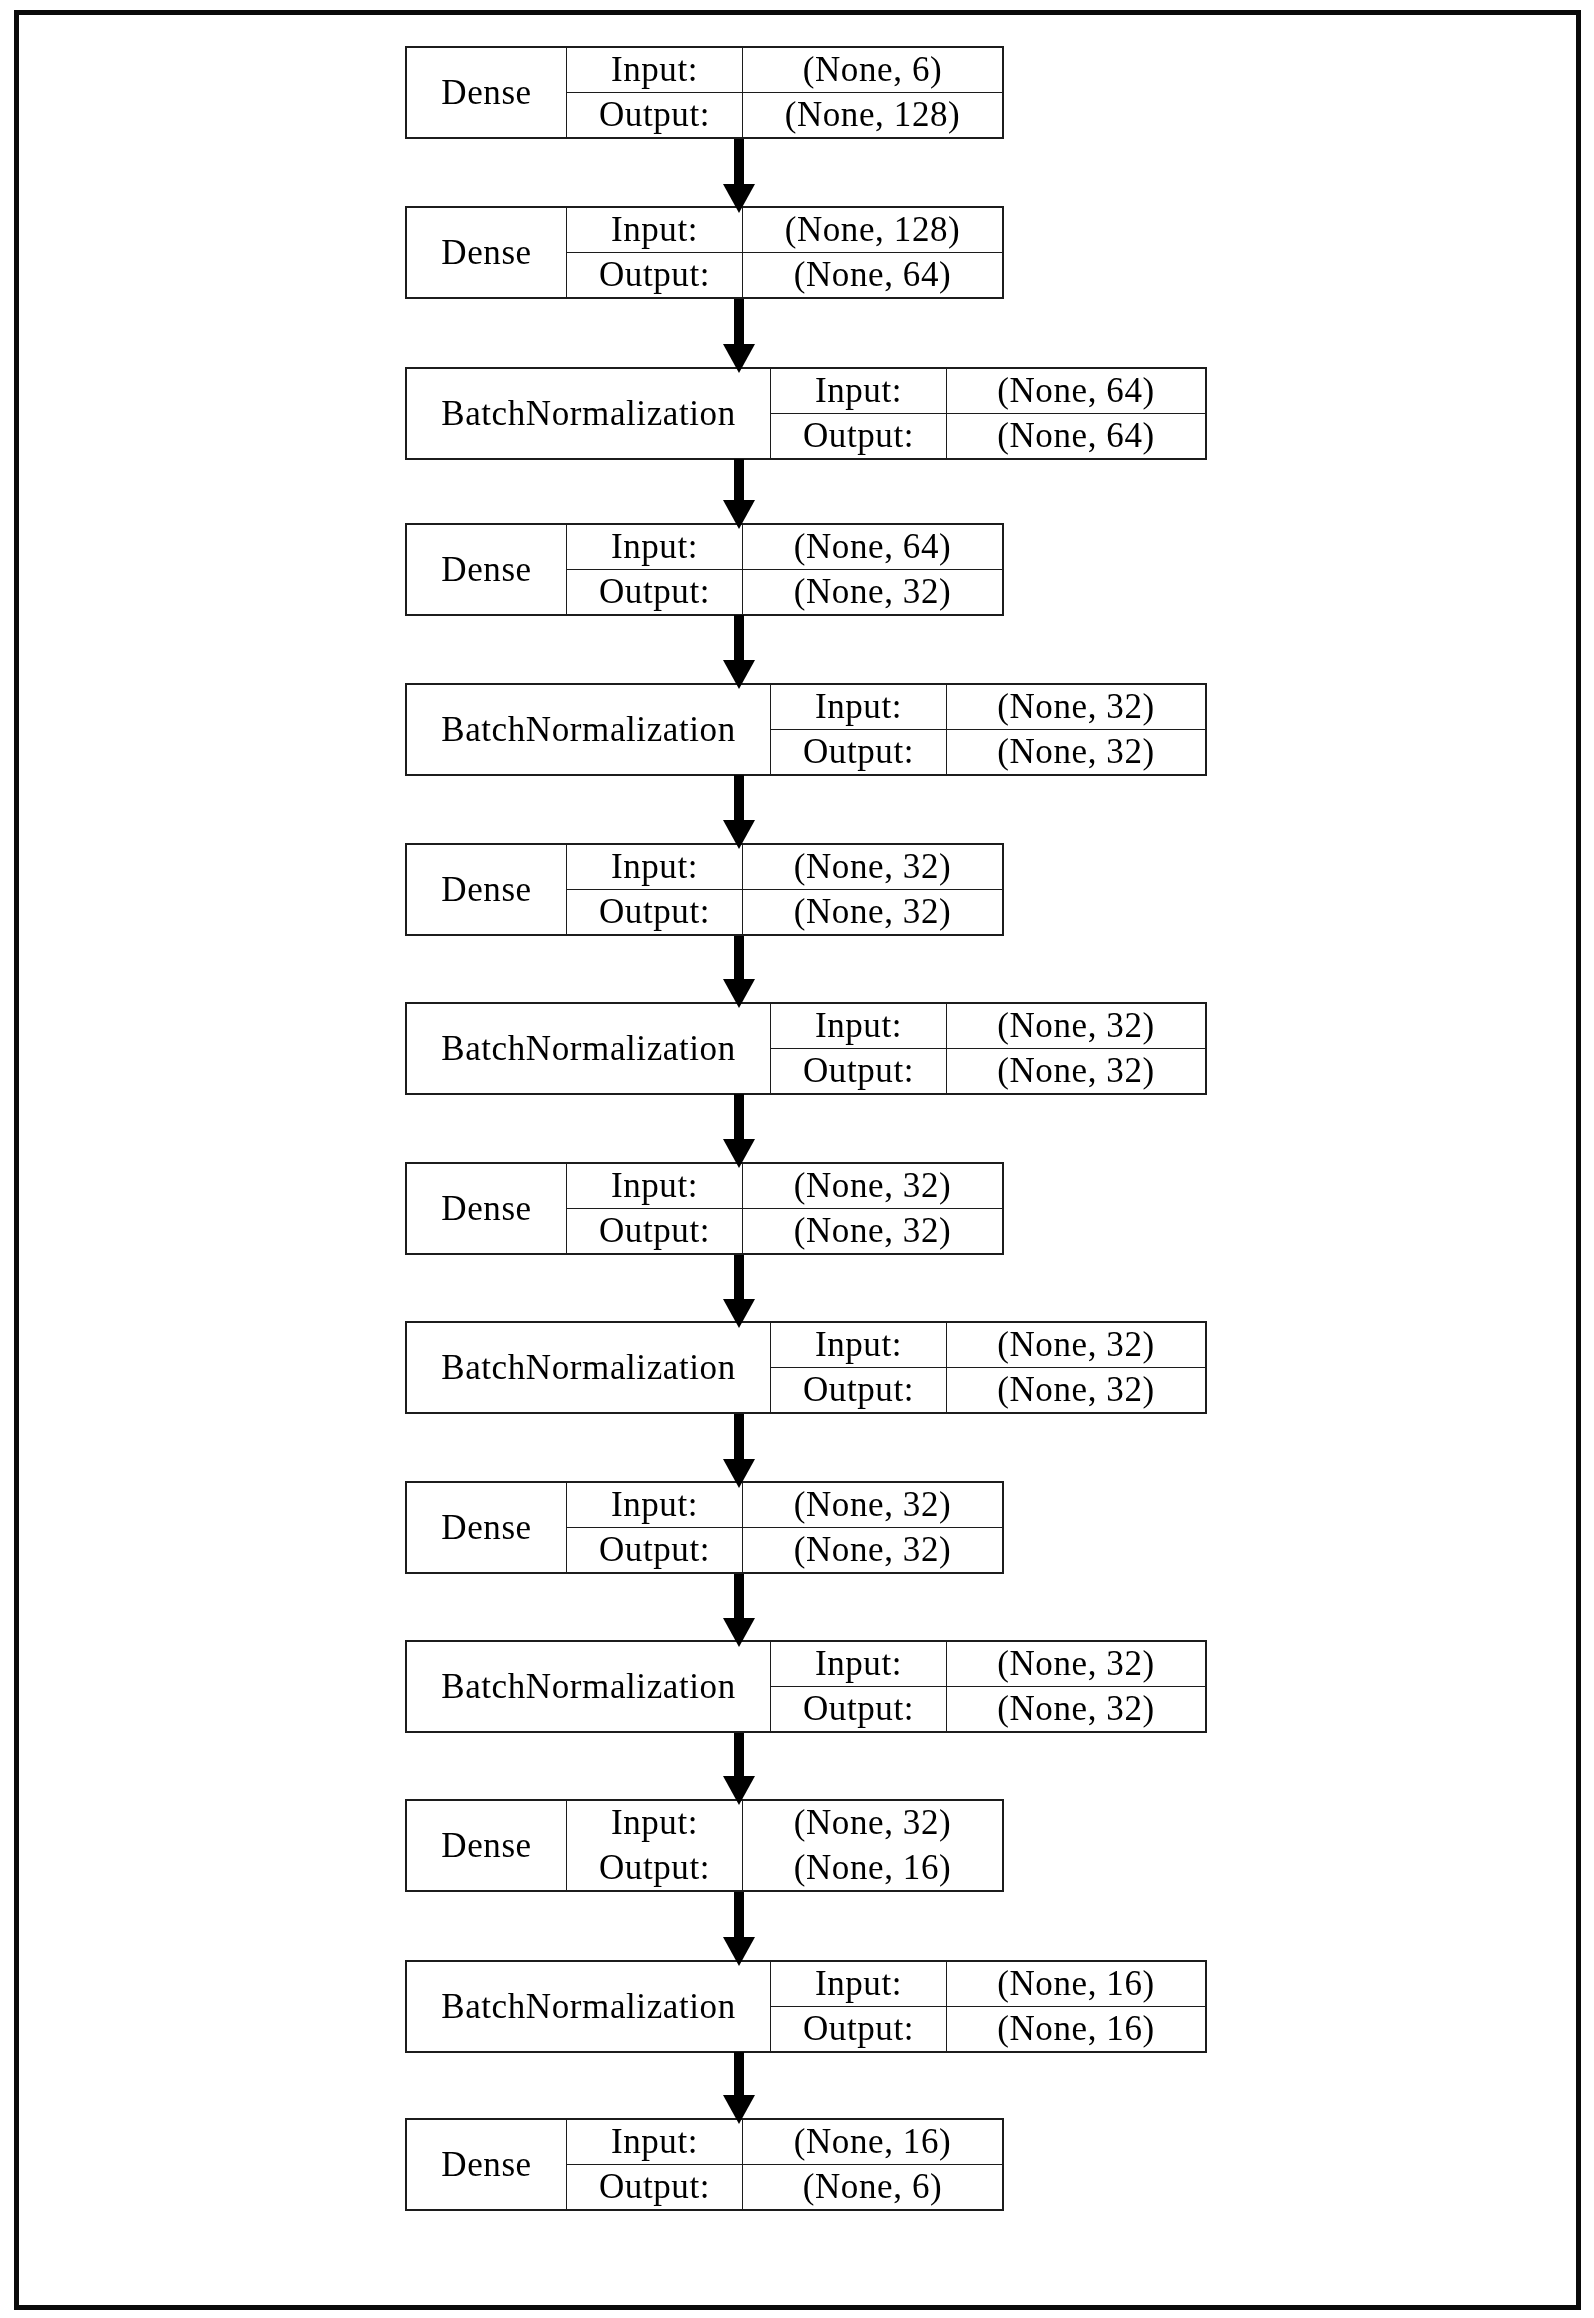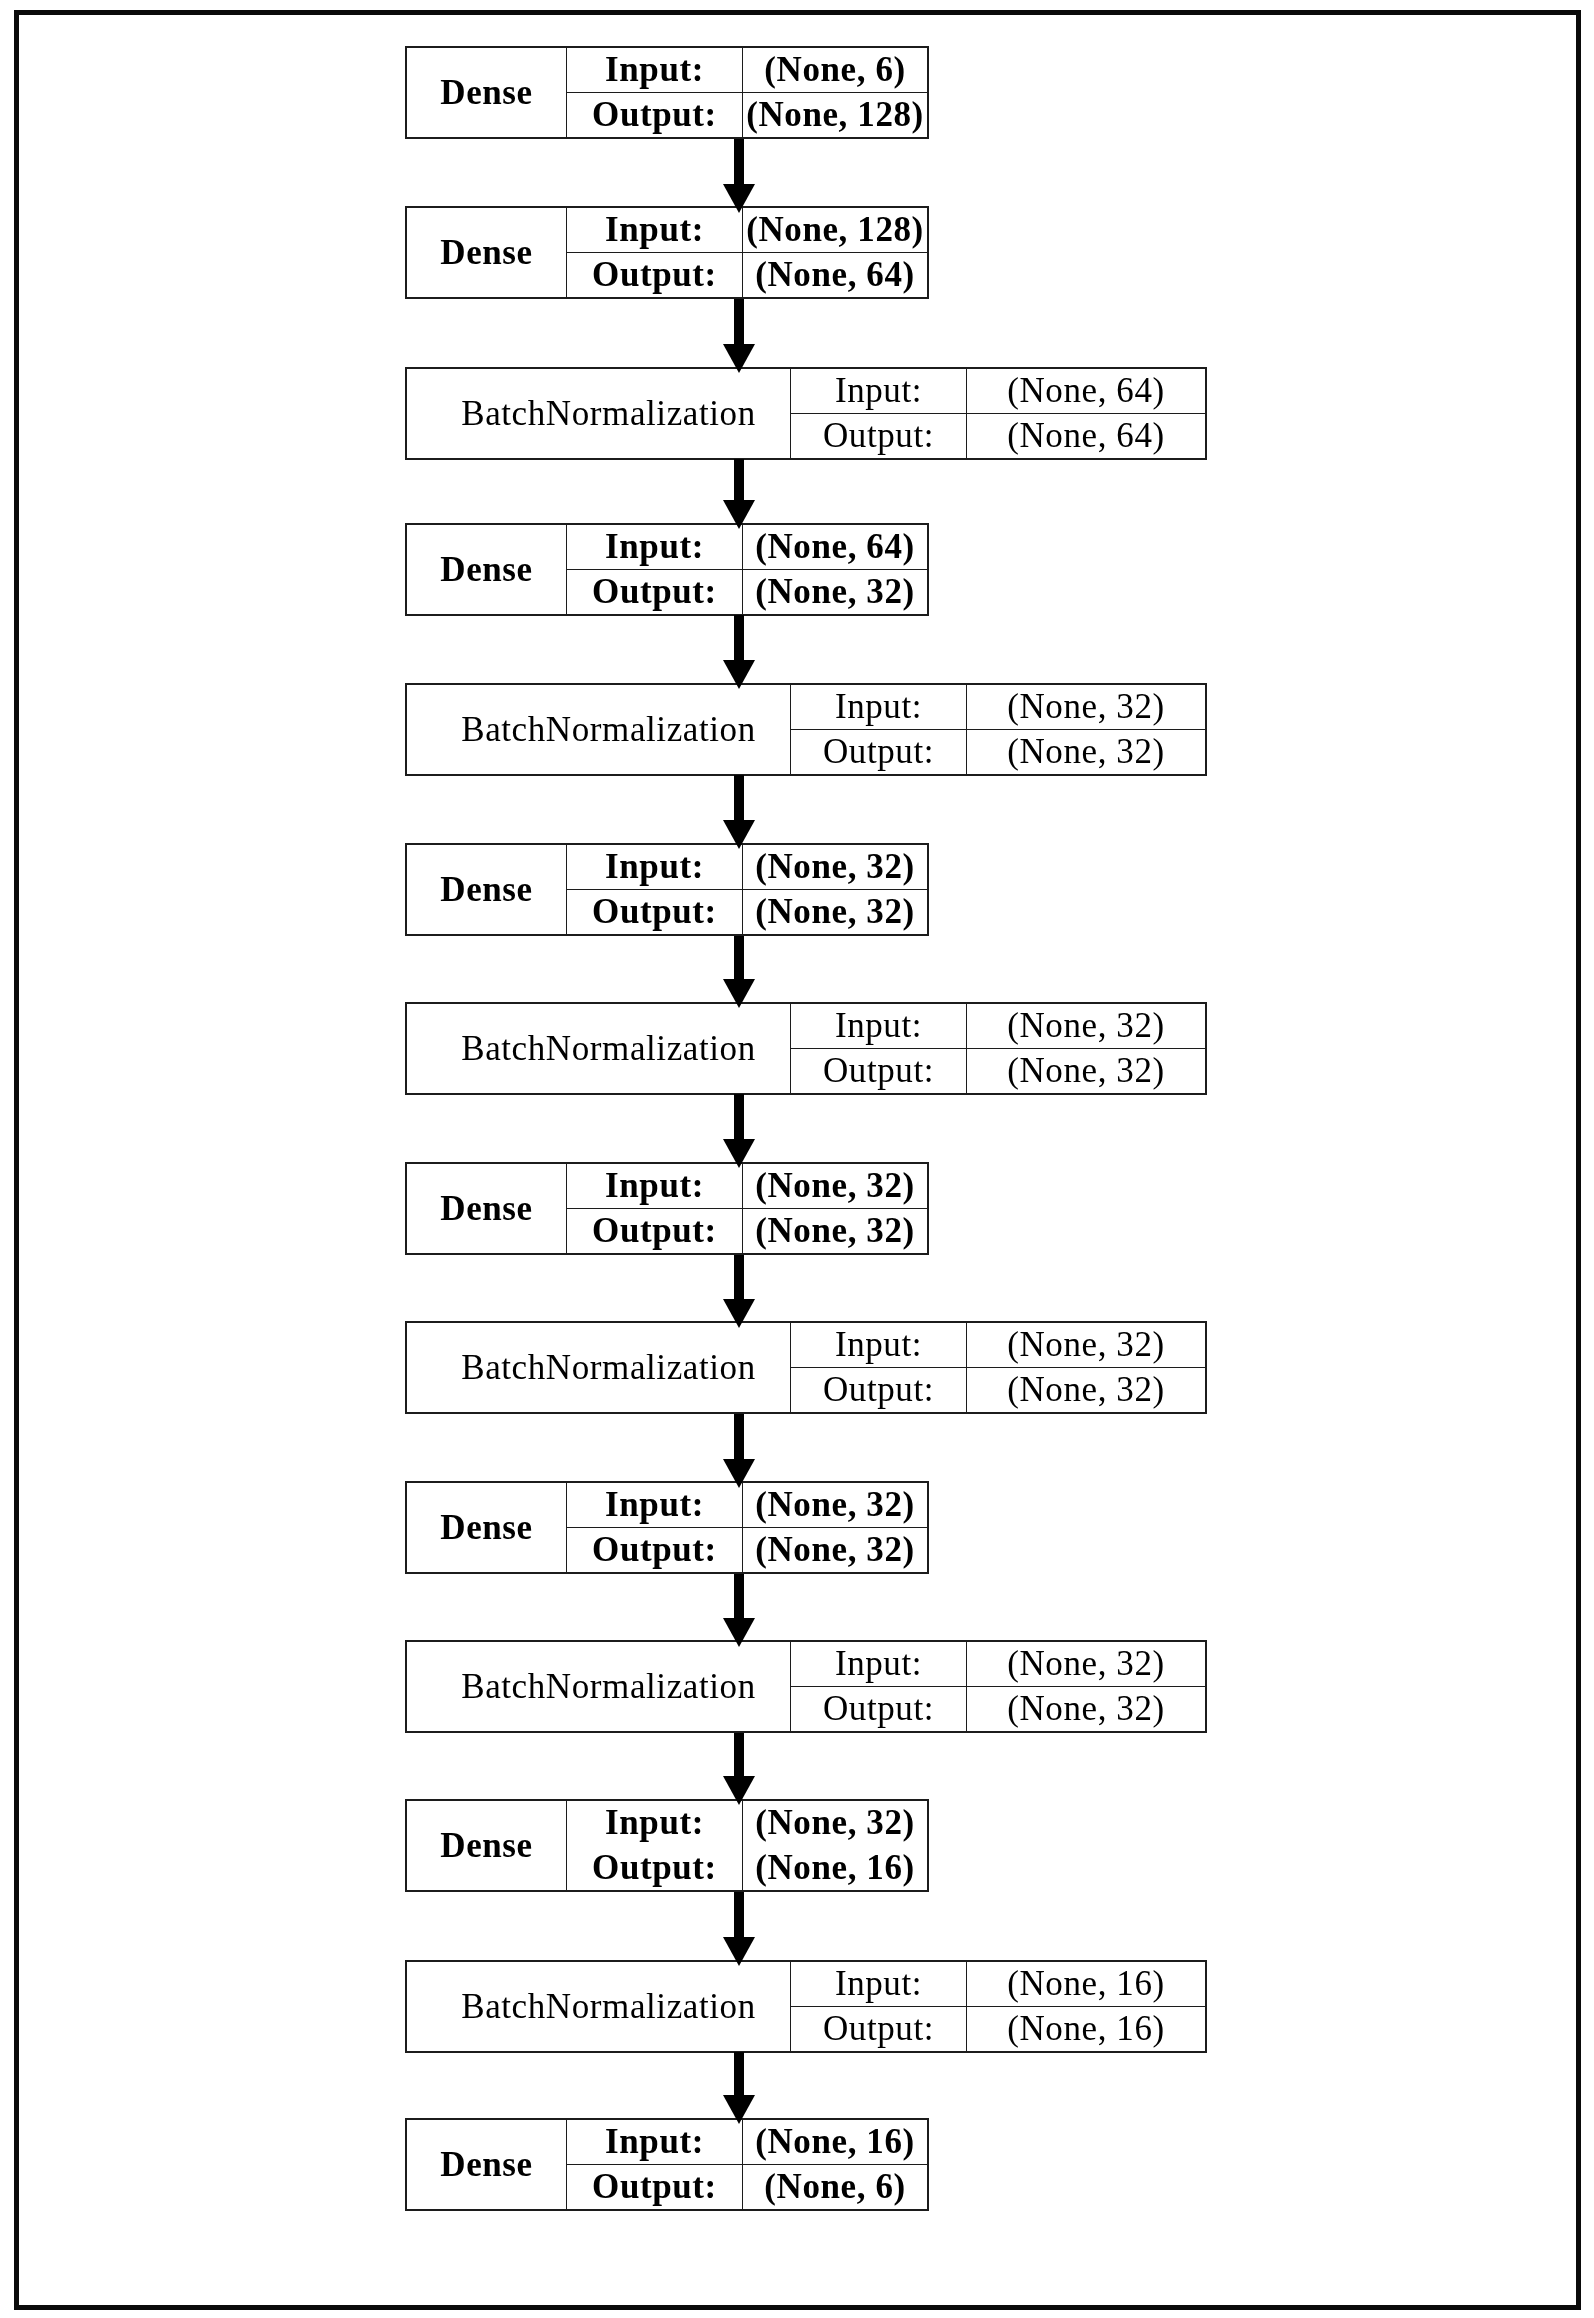--- a/index.html
+++ b/index.html
@@ -29,29 +29,27 @@
     position: absolute;
     height: 93px;
     background: #ffffff;
     border: 2.5px solid #1c1c1c;
     box-sizing: border-box;
     display: grid;
     grid-template-rows: 1fr 1fr;
   }
   .block.dense {
     left: 405px;
-    width: 524px;
+    width: 599px;
     grid-template-columns: 160px 176px auto;
-    font-weight: bold;
   }
   .block.batchnorm {
     left: 405px;
     width: 802px;
     grid-template-columns: 364px 176px auto;
-    padding-left: 20px;
   }
   .cell {
     display: flex;
     align-items: center;
     justify-content: center;
     font-size: 35px;
     letter-spacing: 0.6px;
     white-space: nowrap;
     overflow: hidden;
   }

